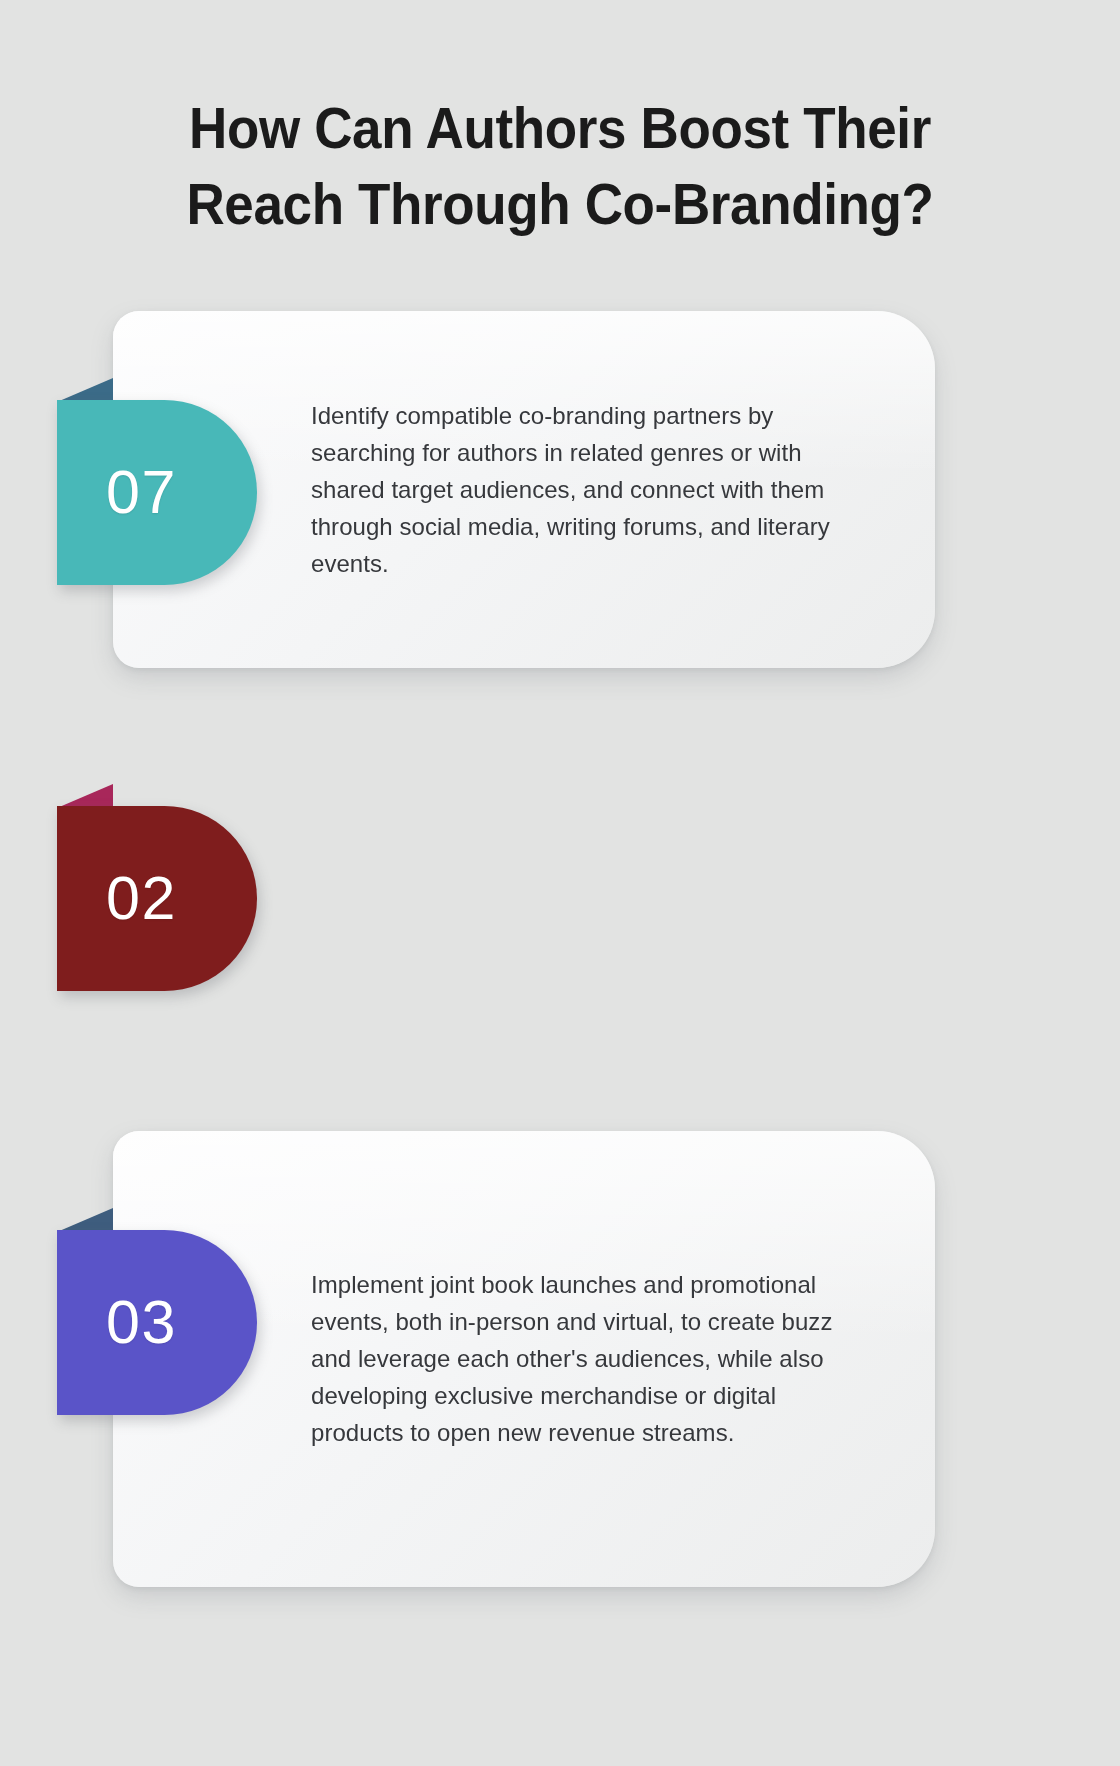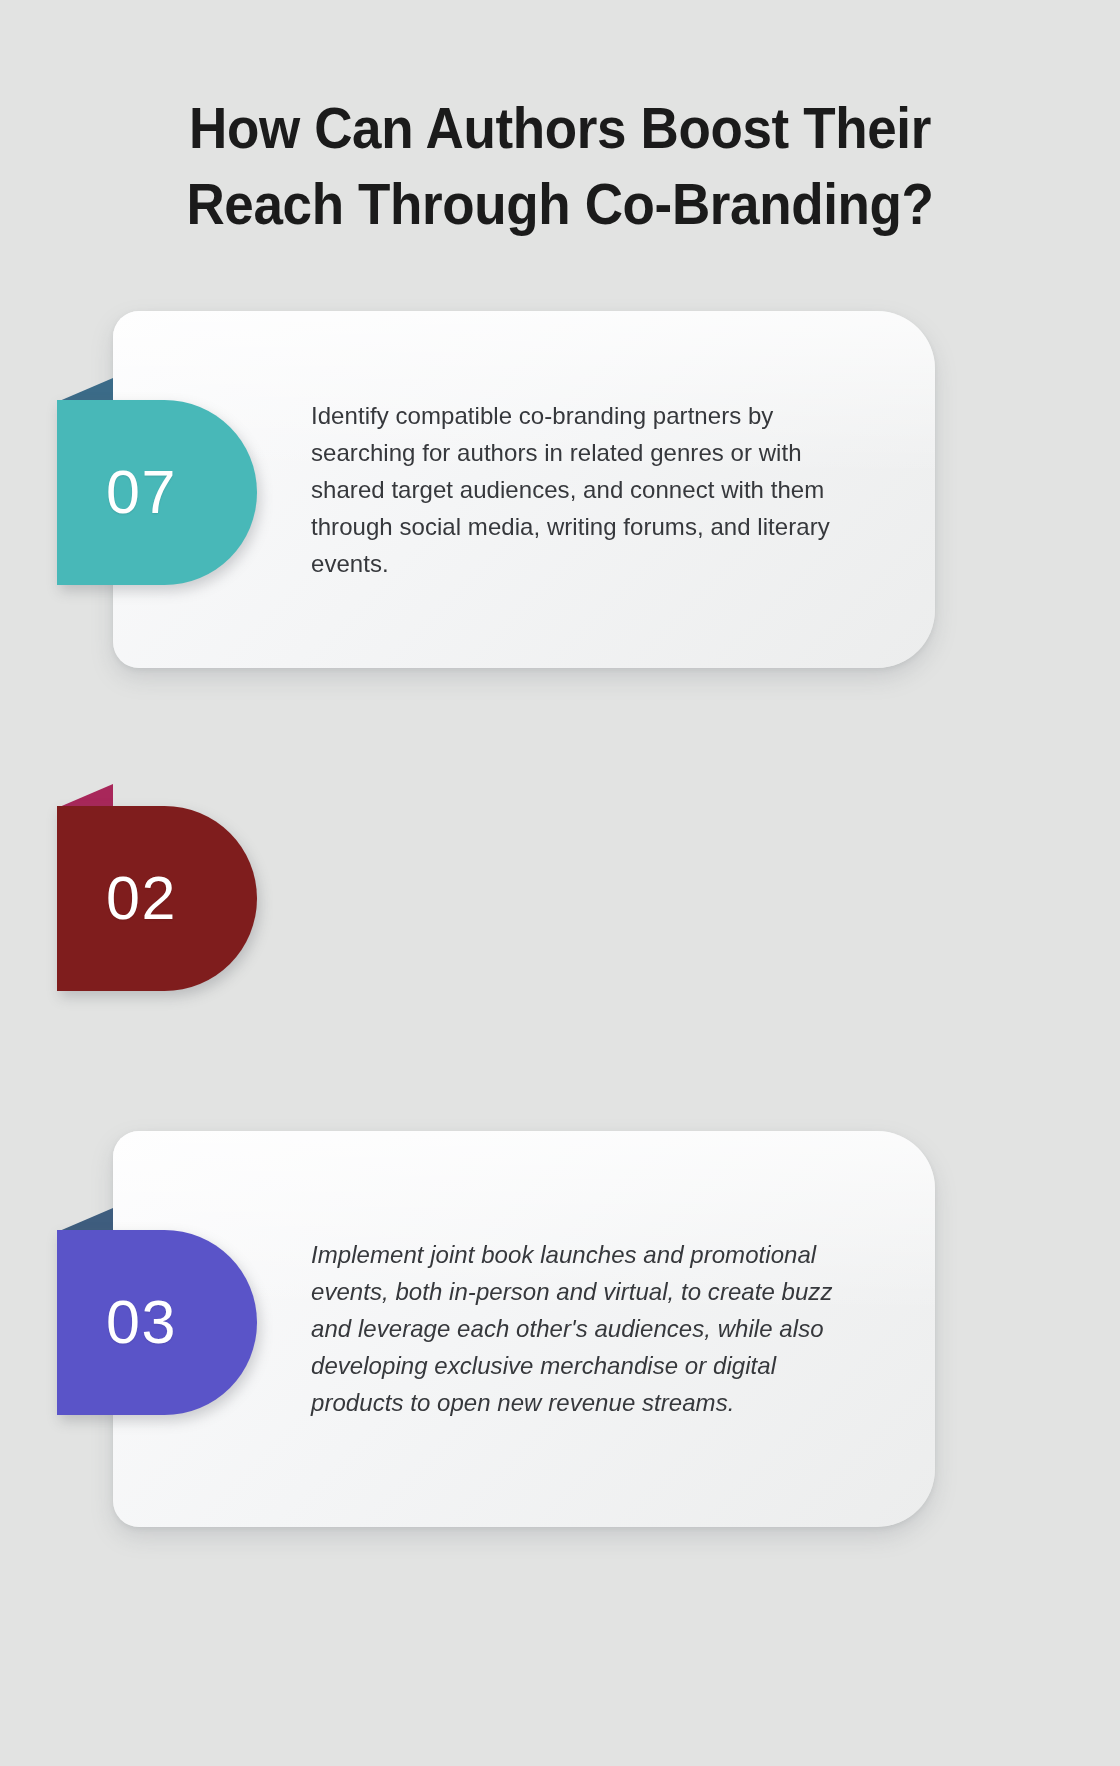--- a/index.html
+++ b/index.html
@@ -38,21 +38,21 @@
     left:113px;
     width:822px;
     border-radius:26px 58px 58px 26px;
     background:linear-gradient(135deg,#fbfbfc 0%,#f4f5f6 45%,#eceded 100%);
     box-shadow:
       0 10px 22px rgba(120,125,130,0.22),
       0 2px 5px rgba(120,125,130,0.14);
   }
   .card-1{top:311px;height:357px;}
   .card-2{top:726px;height:357px;}
-  .card-3{top:1131px;height:396px;font-style:italic;}
+  .card-3{top:1131px;height:456px;}
 
   
   .card::before{
     content:"";
     position:absolute;left:0;top:0;right:0;height:46%;
     border-radius:26px 58px 0 0;
     background:linear-gradient(180deg,rgba(255,255,255,0.75),rgba(255,255,255,0));
     pointer-events:none;
   }
 

